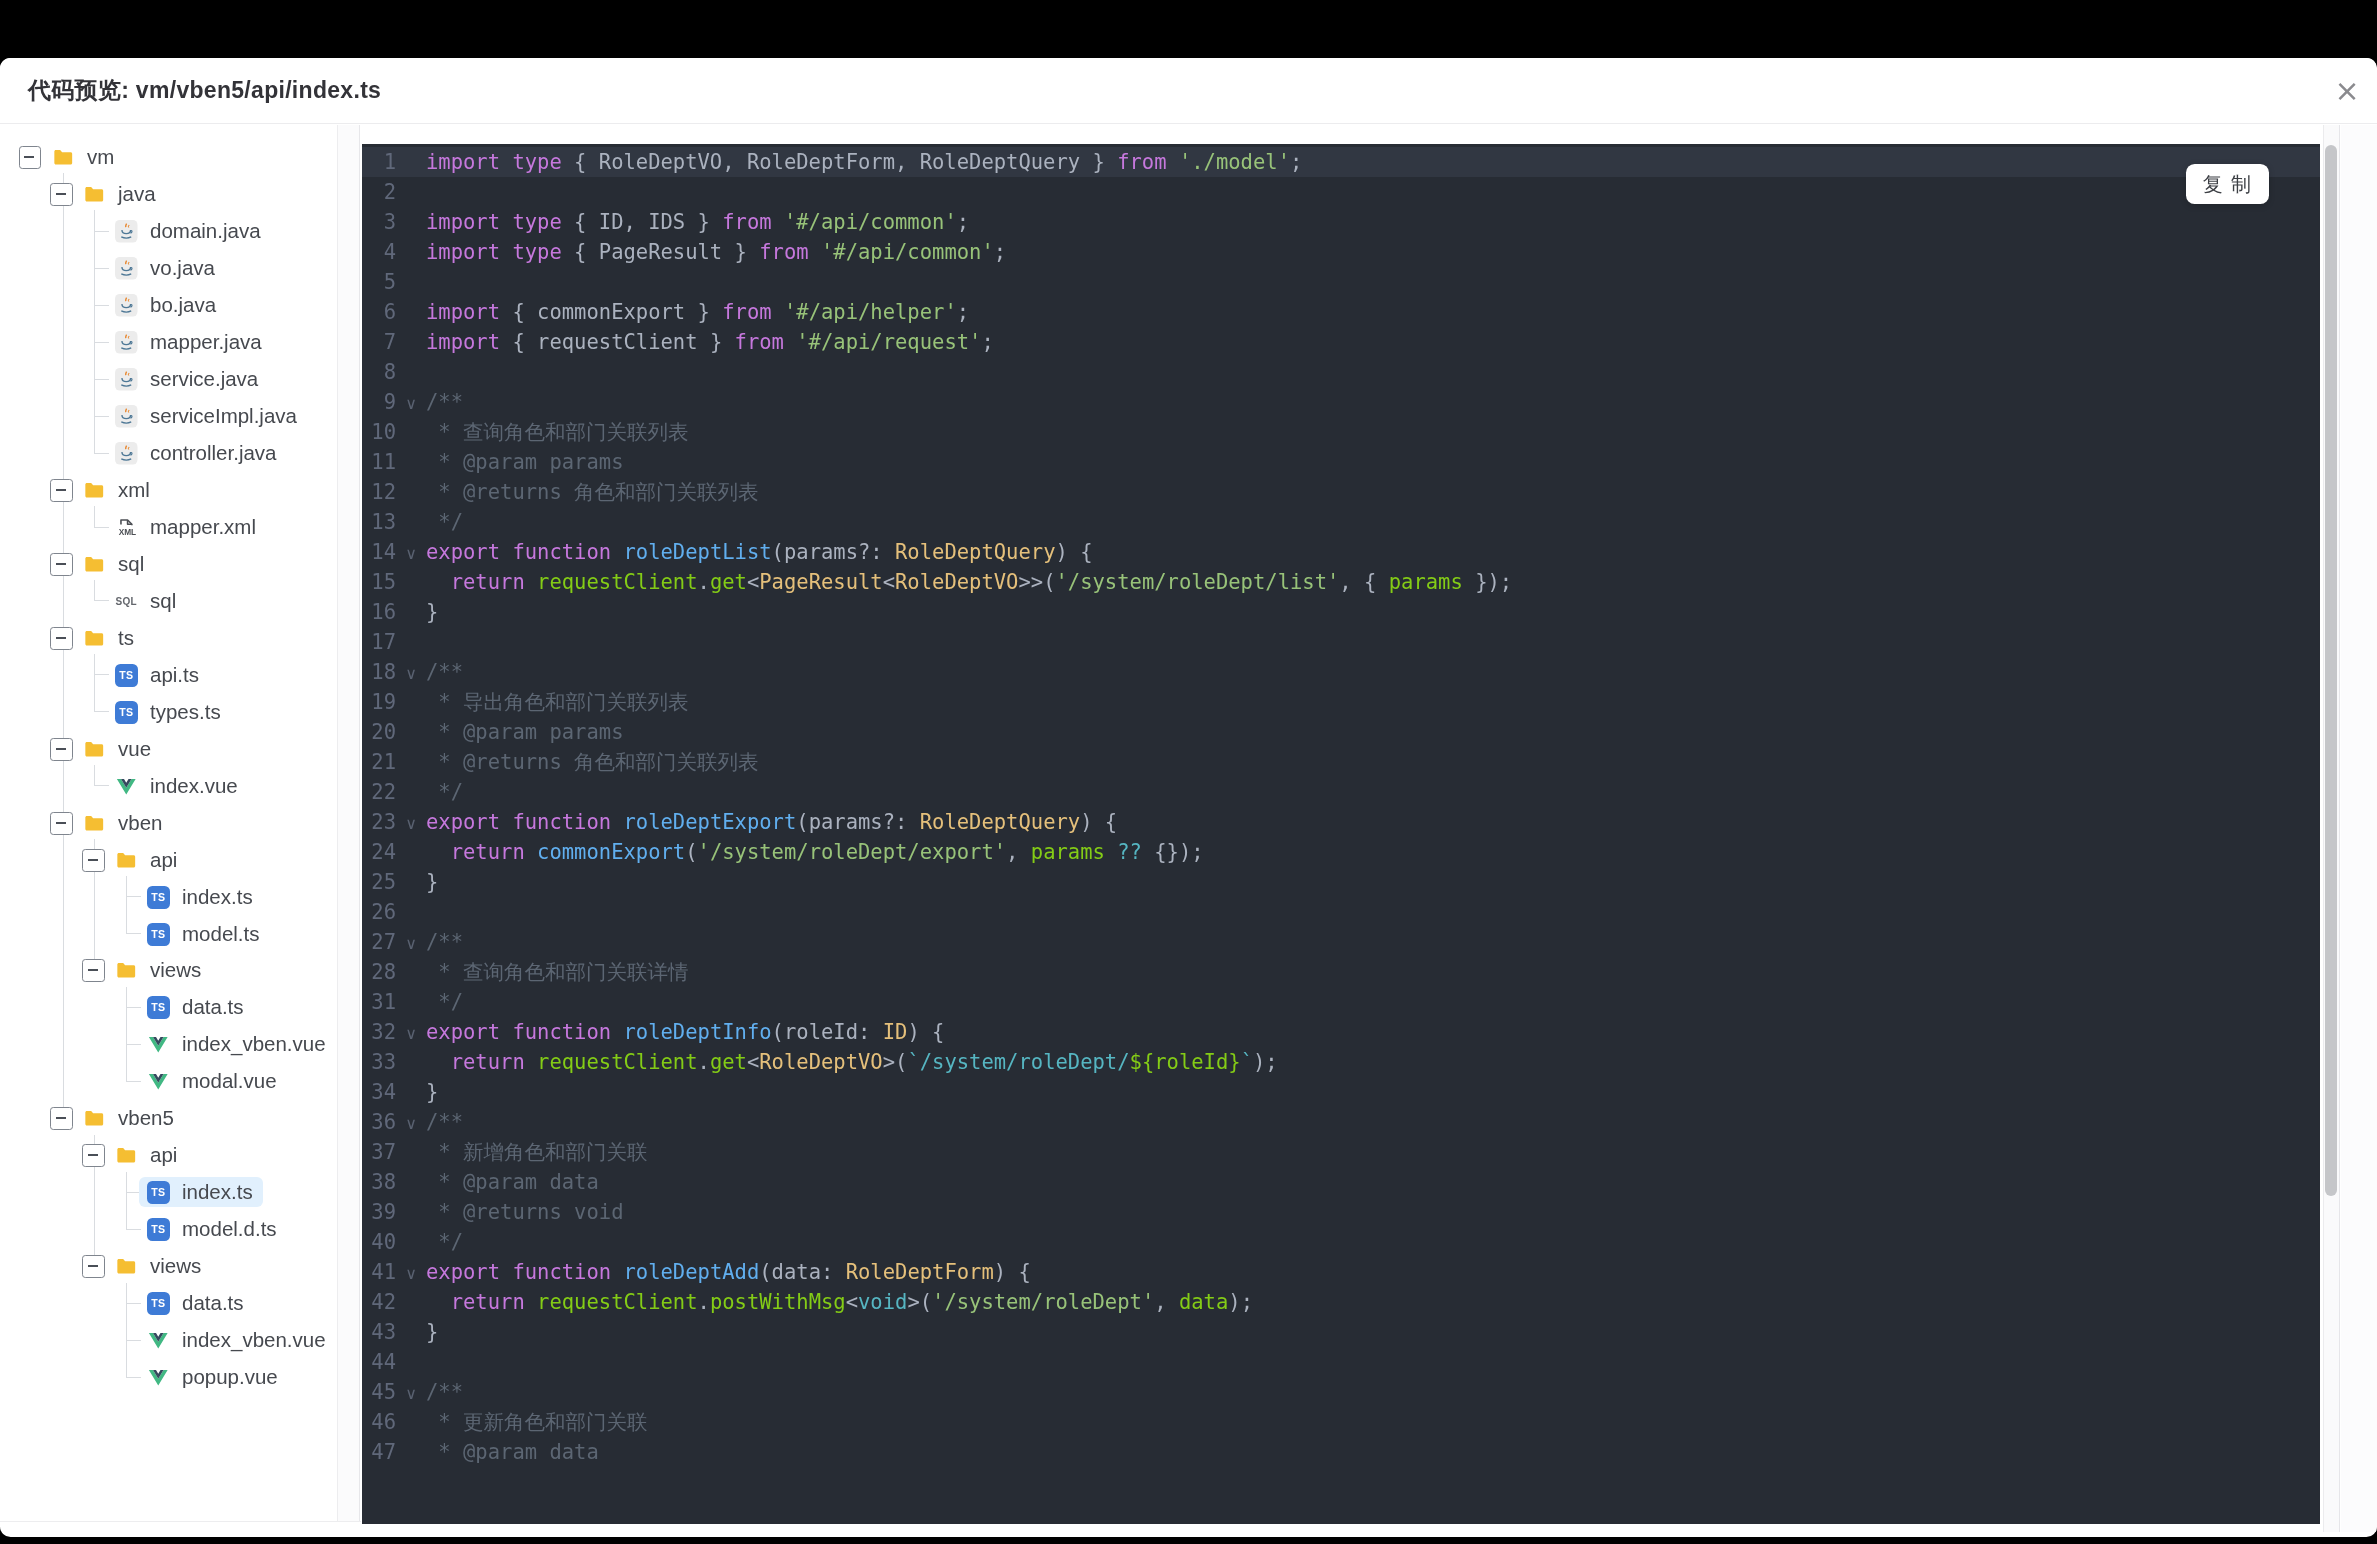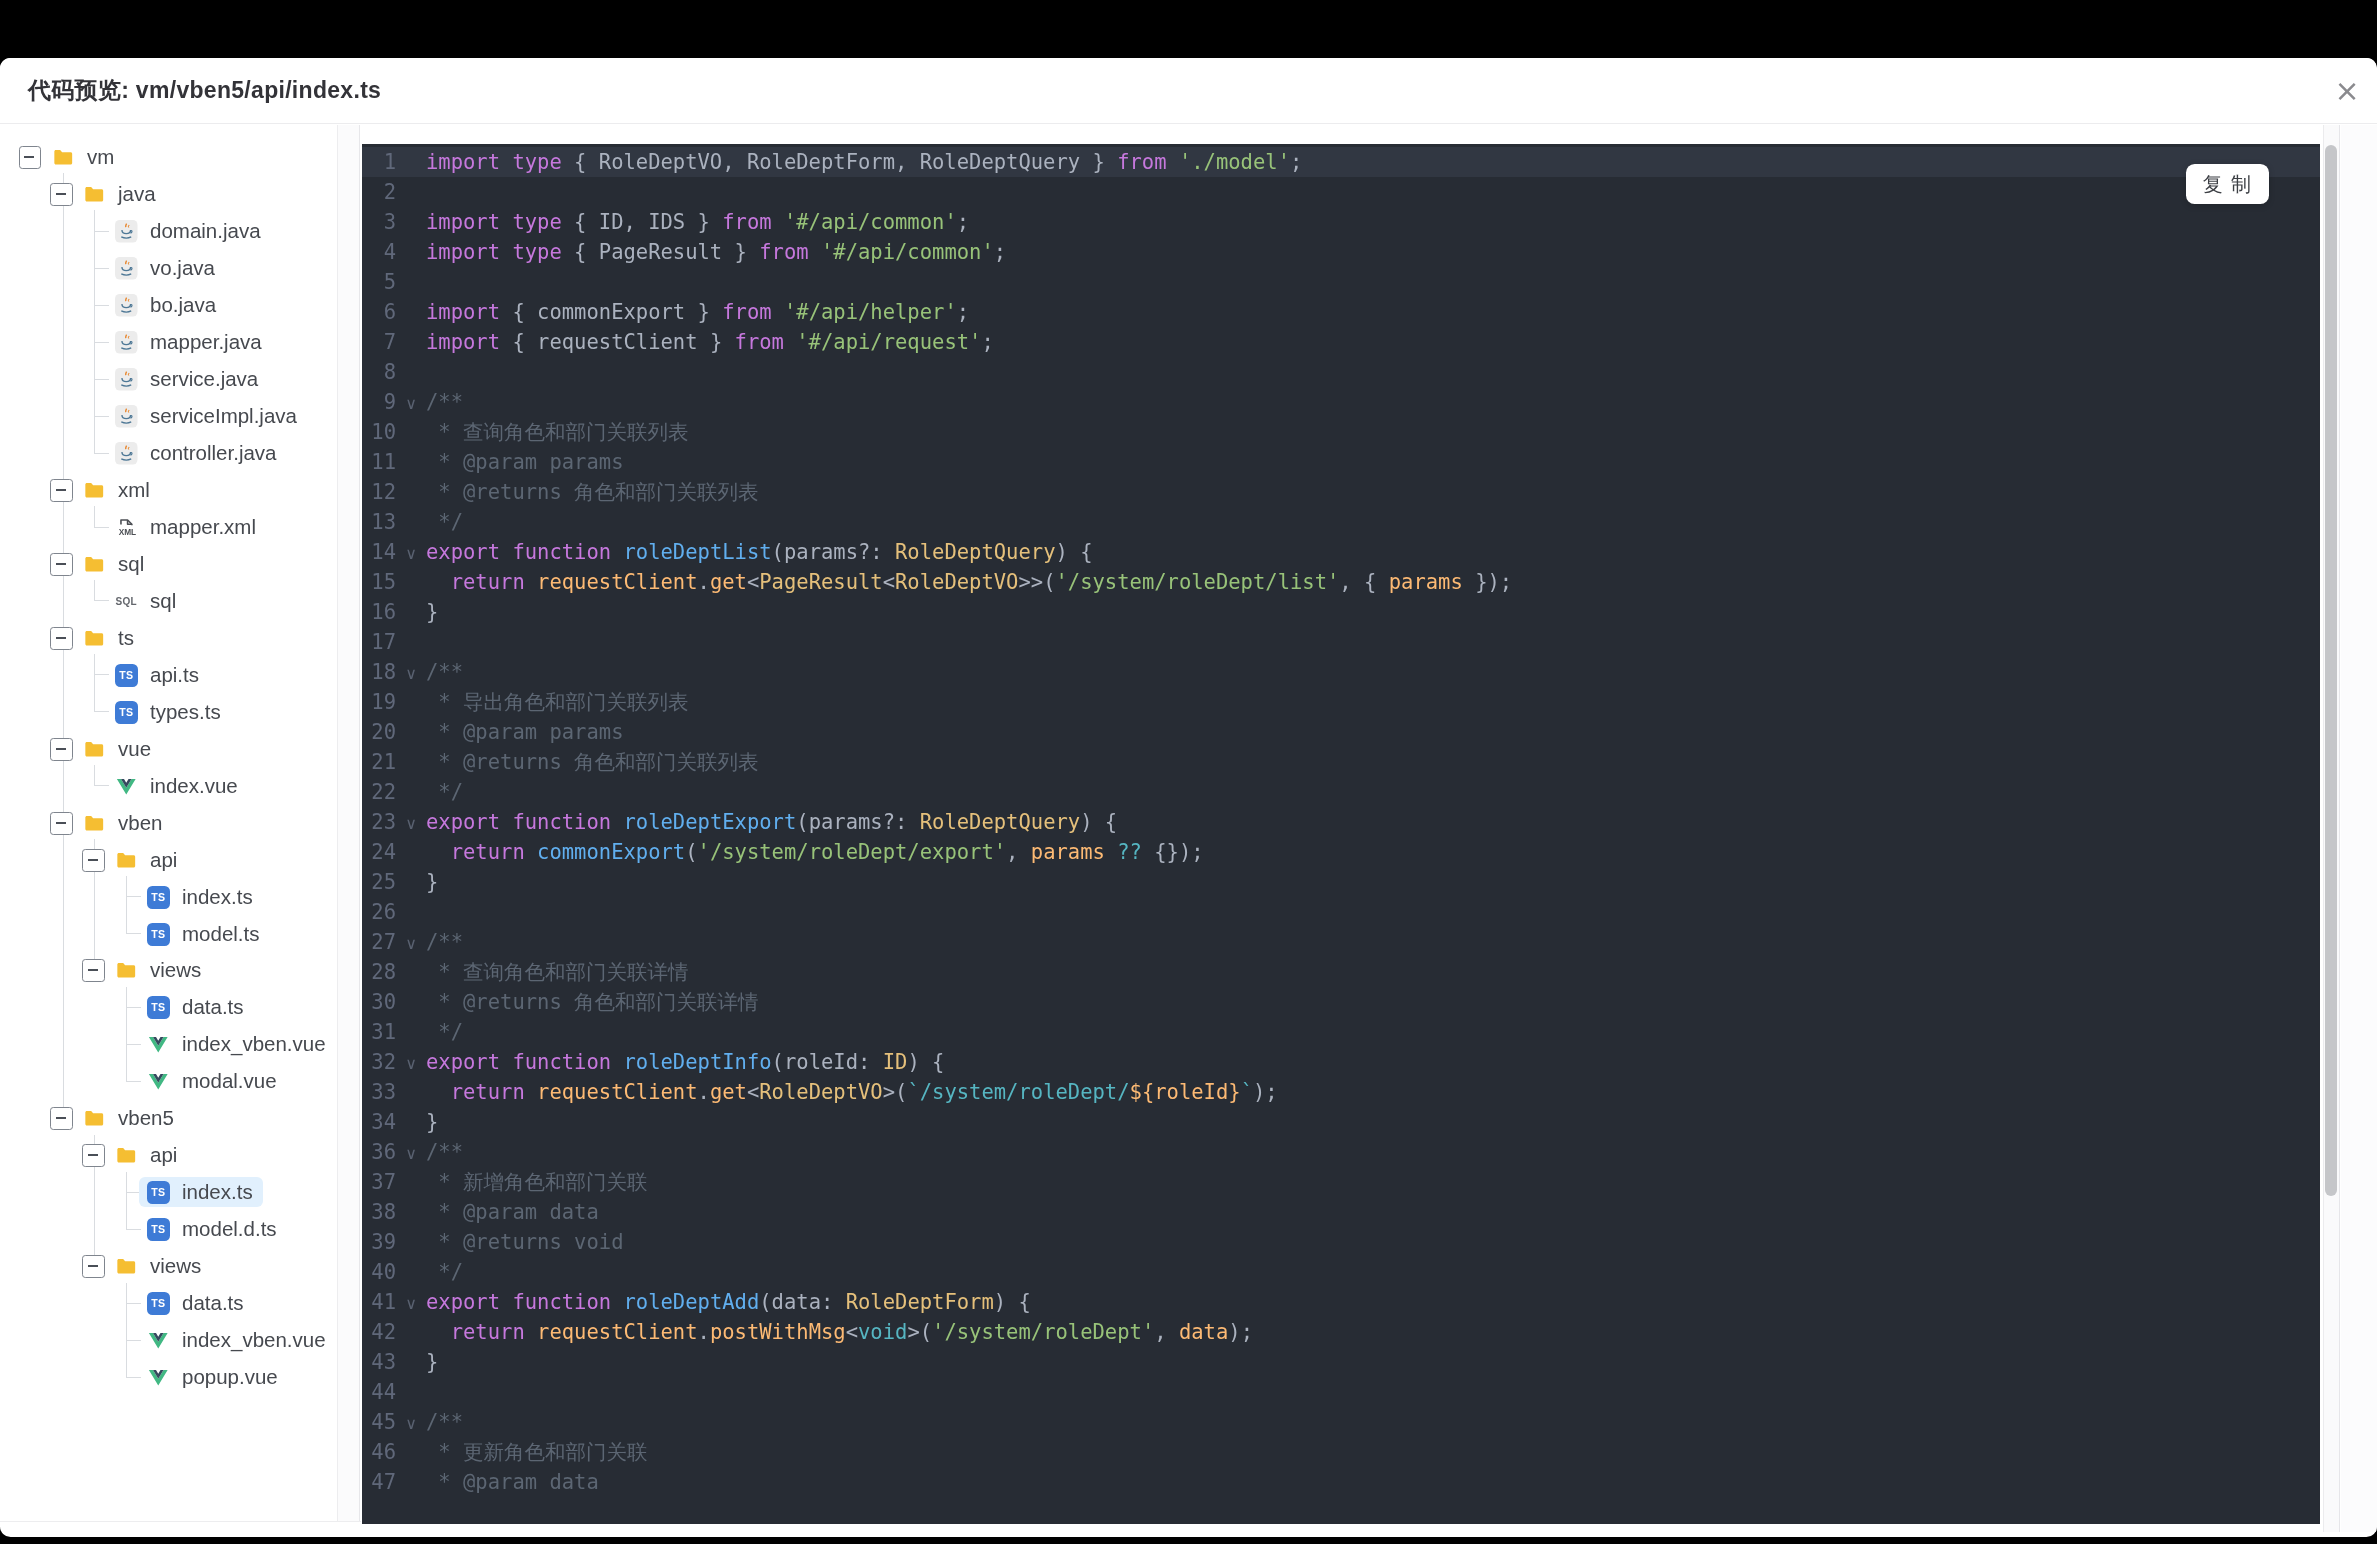--- a/index.html
+++ b/index.html
@@ -34,21 +34,21 @@
   
   .code{position:absolute;left:362px;top:86px;width:1958px;height:1377px;background:#272c34;
     overflow:hidden;font-family:"DejaVu Sans Mono","Liberation Mono",monospace;font-size:20.5px;}
   .code-pad{padding-top:2.6px;}
   .cl{height:30px;display:flex;align-items:center;white-space:pre;color:#abb2bf;}
   .cl.active{background:#313742;}
   .ln{width:34px;flex:0 0 auto;text-align:right;color:#60687a;}
   .fold{width:30px;flex:0 0 auto;text-align:center;color:#596170;font-size:16px;cursor:pointer;
     font-family:"DejaVu Sans",sans-serif;line-height:1;padding-top:5.3px;box-sizing:border-box;}
   .tk-k{color:#c678dd;} .tk-d{color:#abb2bf;} .tk-s{color:#98c379;} .tk-c{color:#5c6673;}
-  .tk-f{color:#61afef;} .tk-r{color:#fdba74;} .tk-t{color:#e5c07b;} .tk-o{color:#56b6c2;}
+  .tk-f{color:#61afef;} .tk-r{color:#84cc16;} .tk-t{color:#e5c07b;} .tk-o{color:#56b6c2;}
   
   .copy-btn{position:absolute;left:2186px;top:106px;width:83px;height:40px;background:#fff;border-radius:8.6px;
     box-shadow:0 1.3px 6.6px rgba(0,0,0,.18);display:flex;align-items:center;justify-content:center;
     font-size:20px;color:#3c3f44;cursor:pointer;letter-spacing:1.3px;}
   
   .vtrack{position:absolute;left:2323px;top:67px;width:17px;height:1407px;background:#fafafb;
     border-left:1.3px solid #ebebed;border-right:1.3px solid #e6e6e9;box-sizing:border-box;}
   .vthumb{position:absolute;left:2325px;top:87px;width:12px;height:1051px;background:#c5c6c9;border-radius:6px;cursor:pointer;}
   .right-strip{position:absolute;left:2341px;top:67px;width:36px;height:1407px;background:#fcfcfd;}
   svg{display:block;}
@@ -501,21 +501,20 @@
       <div class="cl"><span class="ln">19</span><span class="fold"></span><span><span class="tk-c"> * 导出角色和部门关联列表</span></span></div>
       <div class="cl"><span class="ln">20</span><span class="fold"></span><span><span class="tk-c"> * @param params</span></span></div>
       <div class="cl"><span class="ln">21</span><span class="fold"></span><span><span class="tk-c"> * @returns 角色和部门关联列表</span></span></div>
       <div class="cl"><span class="ln">22</span><span class="fold"></span><span><span class="tk-c"> */</span></span></div>
       <div class="cl"><span class="ln">23</span><span class="fold">∨</span><span><span class="tk-k">export</span><span class="tk-d"> </span><span class="tk-k">function</span><span class="tk-d"> </span><span class="tk-f">roleDeptExport</span><span class="tk-d">(params?: </span><span class="tk-t">RoleDeptQuery</span><span class="tk-d">) {</span></span></div>
       <div class="cl"><span class="ln">24</span><span class="fold"></span><span><span class="tk-d">  </span><span class="tk-k">return</span><span class="tk-d"> </span><span class="tk-f">commonExport</span><span class="tk-d">(</span><span class="tk-s">'/system/roleDept/export'</span><span class="tk-d">, </span><span class="tk-r">params</span><span class="tk-d"> </span><span class="tk-o">??</span><span class="tk-d"> {});</span></span></div>
       <div class="cl"><span class="ln">25</span><span class="fold"></span><span><span class="tk-d">}</span></span></div>
       <div class="cl"><span class="ln">26</span><span class="fold"></span><span></span></div>
       <div class="cl"><span class="ln">27</span><span class="fold">∨</span><span><span class="tk-c">/**</span></span></div>
       <div class="cl"><span class="ln">28</span><span class="fold"></span><span><span class="tk-c"> * 查询角色和部门关联详情</span></span></div>
-      <div class="cl"><span class="ln">30</span><span class="fold"></span><span><span class="tk-c"> * @returns 角色和部门关联详情</span></span></div>
       <div class="cl"><span class="ln">31</span><span class="fold"></span><span><span class="tk-c"> */</span></span></div>
       <div class="cl"><span class="ln">32</span><span class="fold">∨</span><span><span class="tk-k">export</span><span class="tk-d"> </span><span class="tk-k">function</span><span class="tk-d"> </span><span class="tk-f">roleDeptInfo</span><span class="tk-d">(roleId: </span><span class="tk-t">ID</span><span class="tk-d">) {</span></span></div>
       <div class="cl"><span class="ln">33</span><span class="fold"></span><span><span class="tk-d">  </span><span class="tk-k">return</span><span class="tk-d"> </span><span class="tk-r">requestClient</span><span class="tk-d">.</span><span class="tk-r">get</span><span class="tk-d">&lt;</span><span class="tk-t">RoleDeptVO</span><span class="tk-d">&gt;(</span><span class="tk-o">`/system/roleDept/</span><span class="tk-r">${roleId}</span><span class="tk-o">`</span><span class="tk-d">);</span></span></div>
       <div class="cl"><span class="ln">34</span><span class="fold"></span><span><span class="tk-d">}</span></span></div>
       <div class="cl"><span class="ln">36</span><span class="fold">∨</span><span><span class="tk-c">/**</span></span></div>
       <div class="cl"><span class="ln">37</span><span class="fold"></span><span><span class="tk-c"> * 新增角色和部门关联</span></span></div>
       <div class="cl"><span class="ln">38</span><span class="fold"></span><span><span class="tk-c"> * @param data</span></span></div>
       <div class="cl"><span class="ln">39</span><span class="fold"></span><span><span class="tk-c"> * @returns void</span></span></div>
       <div class="cl"><span class="ln">40</span><span class="fold"></span><span><span class="tk-c"> */</span></span></div>
       <div class="cl"><span class="ln">41</span><span class="fold">∨</span><span><span class="tk-k">export</span><span class="tk-d"> </span><span class="tk-k">function</span><span class="tk-d"> </span><span class="tk-f">roleDeptAdd</span><span class="tk-d">(data: </span><span class="tk-t">RoleDeptForm</span><span class="tk-d">) {</span></span></div>

